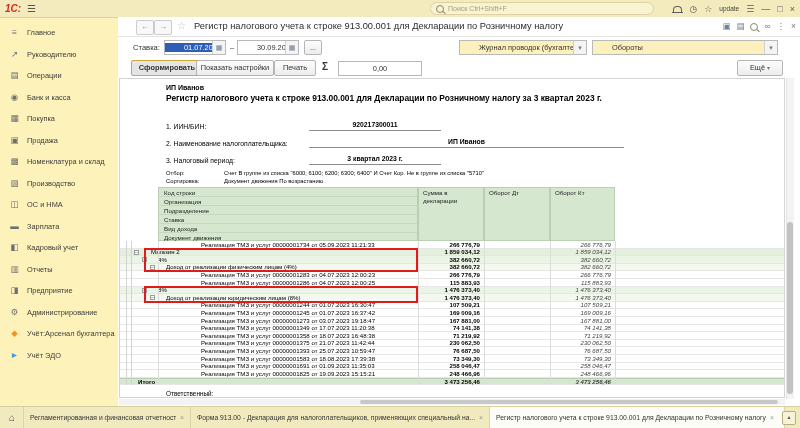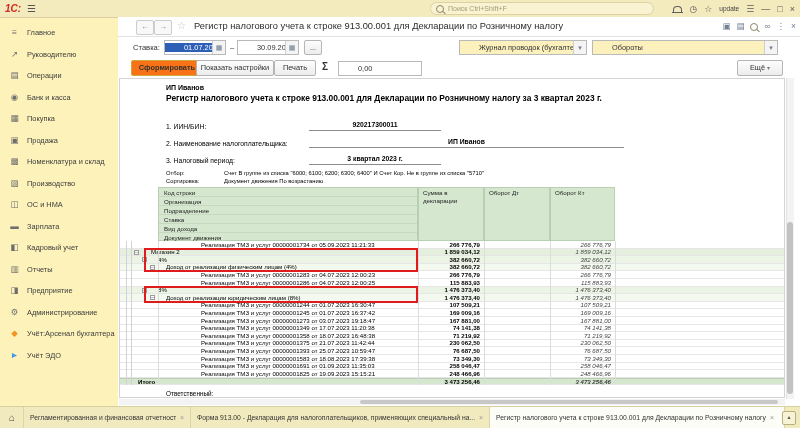--- a/index.html
+++ b/index.html
@@ -208,26 +208,26 @@
     <span class="grow">Журнал проводок (бухгалтерский учет)</span>
     <span class="btn">▾</span>
   </div>
   <div class="field yellowfield" style="left:474px;top:3px;width:186px;">
     <span class="grow">Обороты</span>
     <span class="btn">▾</span>
   </div>
 </div>
 
 <div id="actionrow" class="abs">
-  <div class="pushbtn" style="left:13px;width:72px;background:#f97316;border-color:#cfa93c;font-weight:bold;line-height:14px;">Сформировать</div>
+  <div class="pushbtn" style="left:13px;width:72px;background:#e5e5e5;border-color:#cfa93c;font-weight:bold;line-height:14px;">Сформировать</div>
   <div class="pushbtn" style="left:78px;width:78px;line-height:14px;">Показать настройки</div>
   <div class="pushbtn" style="left:156px;width:42px;line-height:14px;">Печать</div>
   <span class="abs" style="left:204px;top:3px;font-size:10px;font-weight:bold;color:#333;">Σ</span>
   <div class="field" style="left:220px;top:3px;width:84px;">
-    <span class="grow" style="text-align:left;">0,00</span>
+    <span class="grow" style="text-align:center;">0,00</span>
   </div>
   <div class="pushbtn" style="left:619px;width:46px;line-height:14px;">
     <span>Ещё</span> <span style="font-size:6px;color:#777;">▾</span>
   </div>
 </div>
 
 <div id="sheet" class="abs">
   <span class="rpt-org abs">ИП Иванов</span>
   <div class="rpt-title abs">Регистр налогового учета к строке 913.00.001 для Декларации по Розничному налогу  за 3 квартал 2023 г.</div>
   <div id="rpt-fields">

